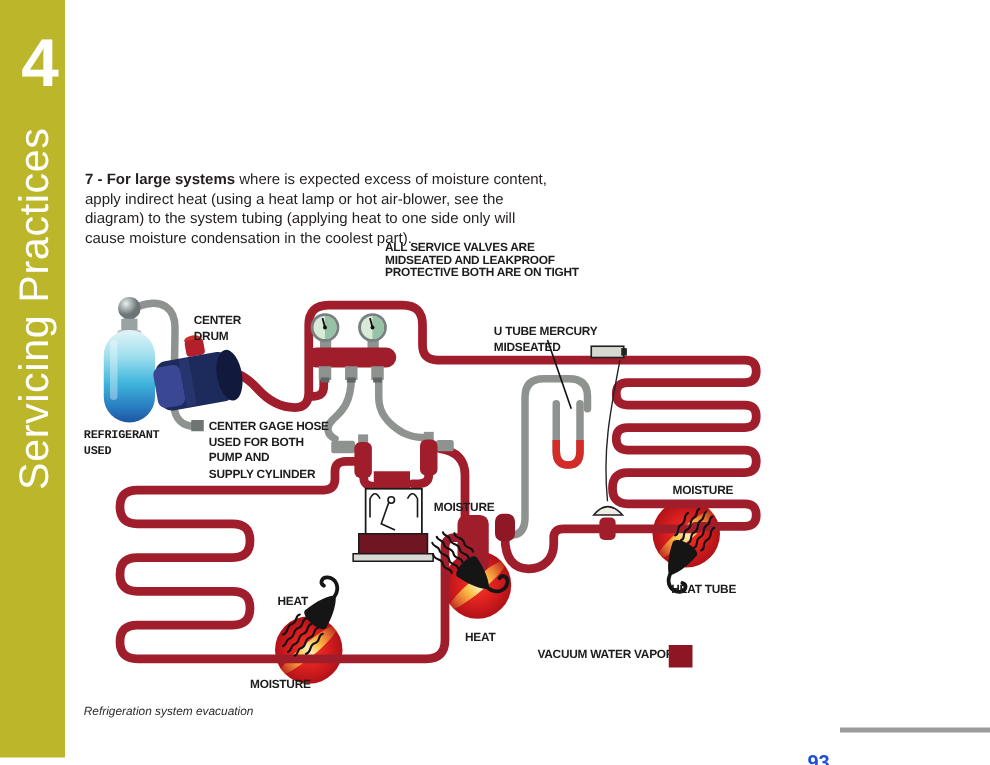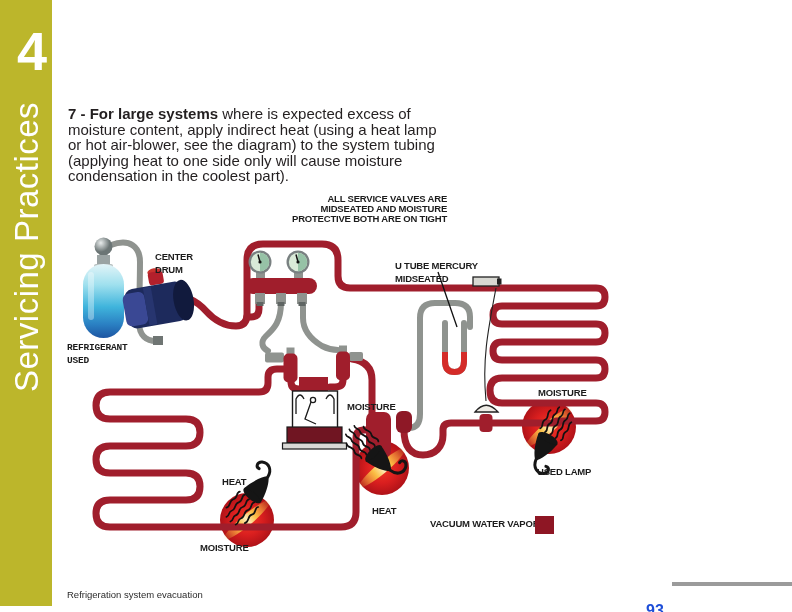--- a/index.html
+++ b/index.html
@@ -5,28 +5,28 @@
   html,body{margin:0;padding:0;background:#ffffff;}
   body{width:792px;height:612px;position:relative;overflow:hidden;
        font-family:"Liberation Sans",sans-serif;color:#231f20;}
   .page{position:absolute;inset:0;background:#fff;}
   .sidebar{position:absolute;left:0;top:0;width:52px;height:606px;background:#bcb62b;}
   .chapter-num{position:absolute;left:0;top:24px;width:47px;text-align:right;
        color:#fff;font-size:54px;font-weight:700;line-height:1;}
   .sidebar-title{position:absolute;left:8px;top:392px;transform-origin:0 0;
        transform:rotate(-90deg);white-space:nowrap;color:#fff;font-size:33px;
        font-weight:400;letter-spacing:.5px;}
-  .intro{position:absolute;left:68px;top:106px;width:370px;font-size:15px;
+  .intro{position:absolute;left:68px;top:136px;width:370px;font-size:12px;
        line-height:15.6px;color:#231f20;}
   .intro b{font-weight:700;}
   svg.diagram{position:absolute;left:0;top:0;}
   .dlabel{position:absolute;font-size:9.5px;font-weight:700;color:#1c1c1c;
        letter-spacing:-0.2px;white-space:nowrap;}
   .lh10{line-height:10px;} .lh12{line-height:12.5px;}
-  .caption{position:absolute;left:67px;top:564px;font-size:9.5px;color:#2b2b2b;margin-top:25px;}
+  .caption{position:absolute;left:67px;top:564px;font-size:9.5px;font-style:italic;color:#2b2b2b;}
   .pagenum{position:absolute;left:646px;top:602px;font-size:16px;font-weight:700;color:#1d4ed8;}
   .footer-rule{position:absolute;left:672px;top:582px;width:120px;height:4px;background:#9b9b9b;}
   .legend-swatch{position:absolute;left:535px;top:516px;width:19px;height:18px;background:#8e1624;}
 </style>
 </head>
 <body>
 
 <div class="page">
 
   <div class="sidebar">
@@ -213,43 +213,49 @@
     <g>
       <rect x="473" y="277" width="26" height="9" fill="#d8d8d2" stroke="#222" stroke-width="1.3"></rect>
       <rect x="497" y="278.5" width="4.5" height="6" fill="#222"></rect>
     </g>
 
     <use href="#heatlamp" transform="translate(251 497) rotate(220)"></use>
     <use href="#heatlamp" transform="translate(372 452) rotate(-45)"></use>
     <use href="#heatlamp" transform="translate(549 437) rotate(30)"></use>
   </svg>
 
-  <div class="dlabel lh10" style="left:292px;top:194px;text-align:right;">
+  <div class="dlabel lh10" style="left:308px;top:194px;">
     <div>ALL SERVICE VALVES ARE</div>
-    <div>MIDSEATED AND MOISTURE</div>
+    <div>MIDSEATED AND LEAKPROOF</div>
     <div>PROTECTIVE BOTH ARE ON TIGHT</div>
   </div>
   <div class="dlabel lh12" style="left:155px;top:251px;">
     <div>CENTER</div>
     <div>DRUM</div>
   </div>
   <div class="dlabel lh12" style="left:395px;top:249px;margin-top:11px;">
     <div>U TUBE MERCURY</div>
     <div>MIDSEATED</div>
   </div>
   <div class="dlabel lh12" style="left:67px;top:342px;font-family:Liberation Mono, monospace;">
     <div>REFRIGERANT</div>
     <div>USED</div>
+  </div>
+  <div class="dlabel lh12" style="left:167px;top:336px;">
+    <div>CENTER GAGE HOSE</div>
+    <div>USED FOR BOTH</div>
+    <div>PUMP AND</div>
+    <div>SUPPLY CYLINDER</div>
   </div>
   <div class="dlabel" style="left:347px;top:401px;">MOISTURE</div>
   <div class="dlabel" style="left:538px;top:387px;">MOISTURE</div>
   <div class="dlabel" style="left:200px;top:542px;">MOISTURE</div>
   <div class="dlabel" style="left:372px;top:505px;">HEAT</div>
   <div class="dlabel" style="left:222px;top:476px;">HEAT</div>
-  <div class="dlabel" style="left:537px;top:466px;">USED LAMP</div>
+  <div class="dlabel" style="left:537px;top:466px;">HEAT TUBE</div>
 
   <div class="dlabel" style="left:430px;top:518px;">VACUUM WATER VAPOR</div>
   <div class="legend-swatch"></div>
 
   <div class="caption">Refrigeration system evacuation</div>
   <div class="pagenum">93</div>
   <div class="footer-rule"></div>
 </div>
 
 </body></html>

